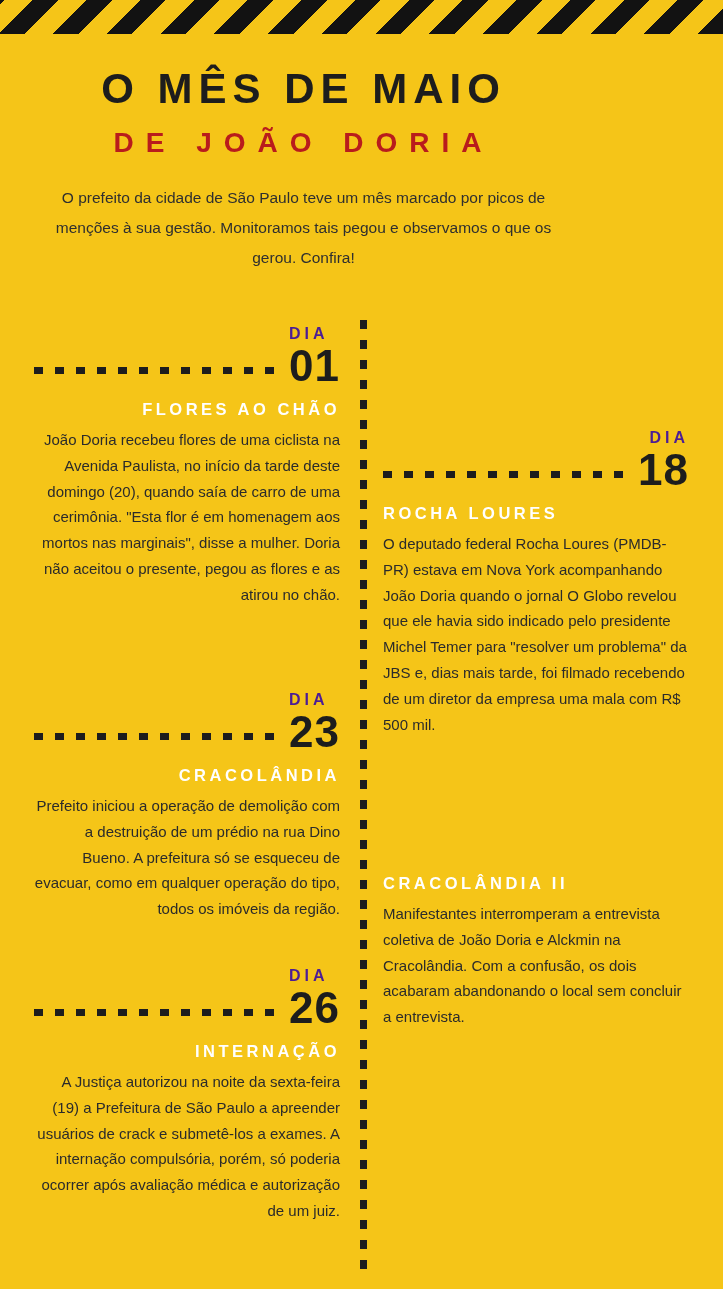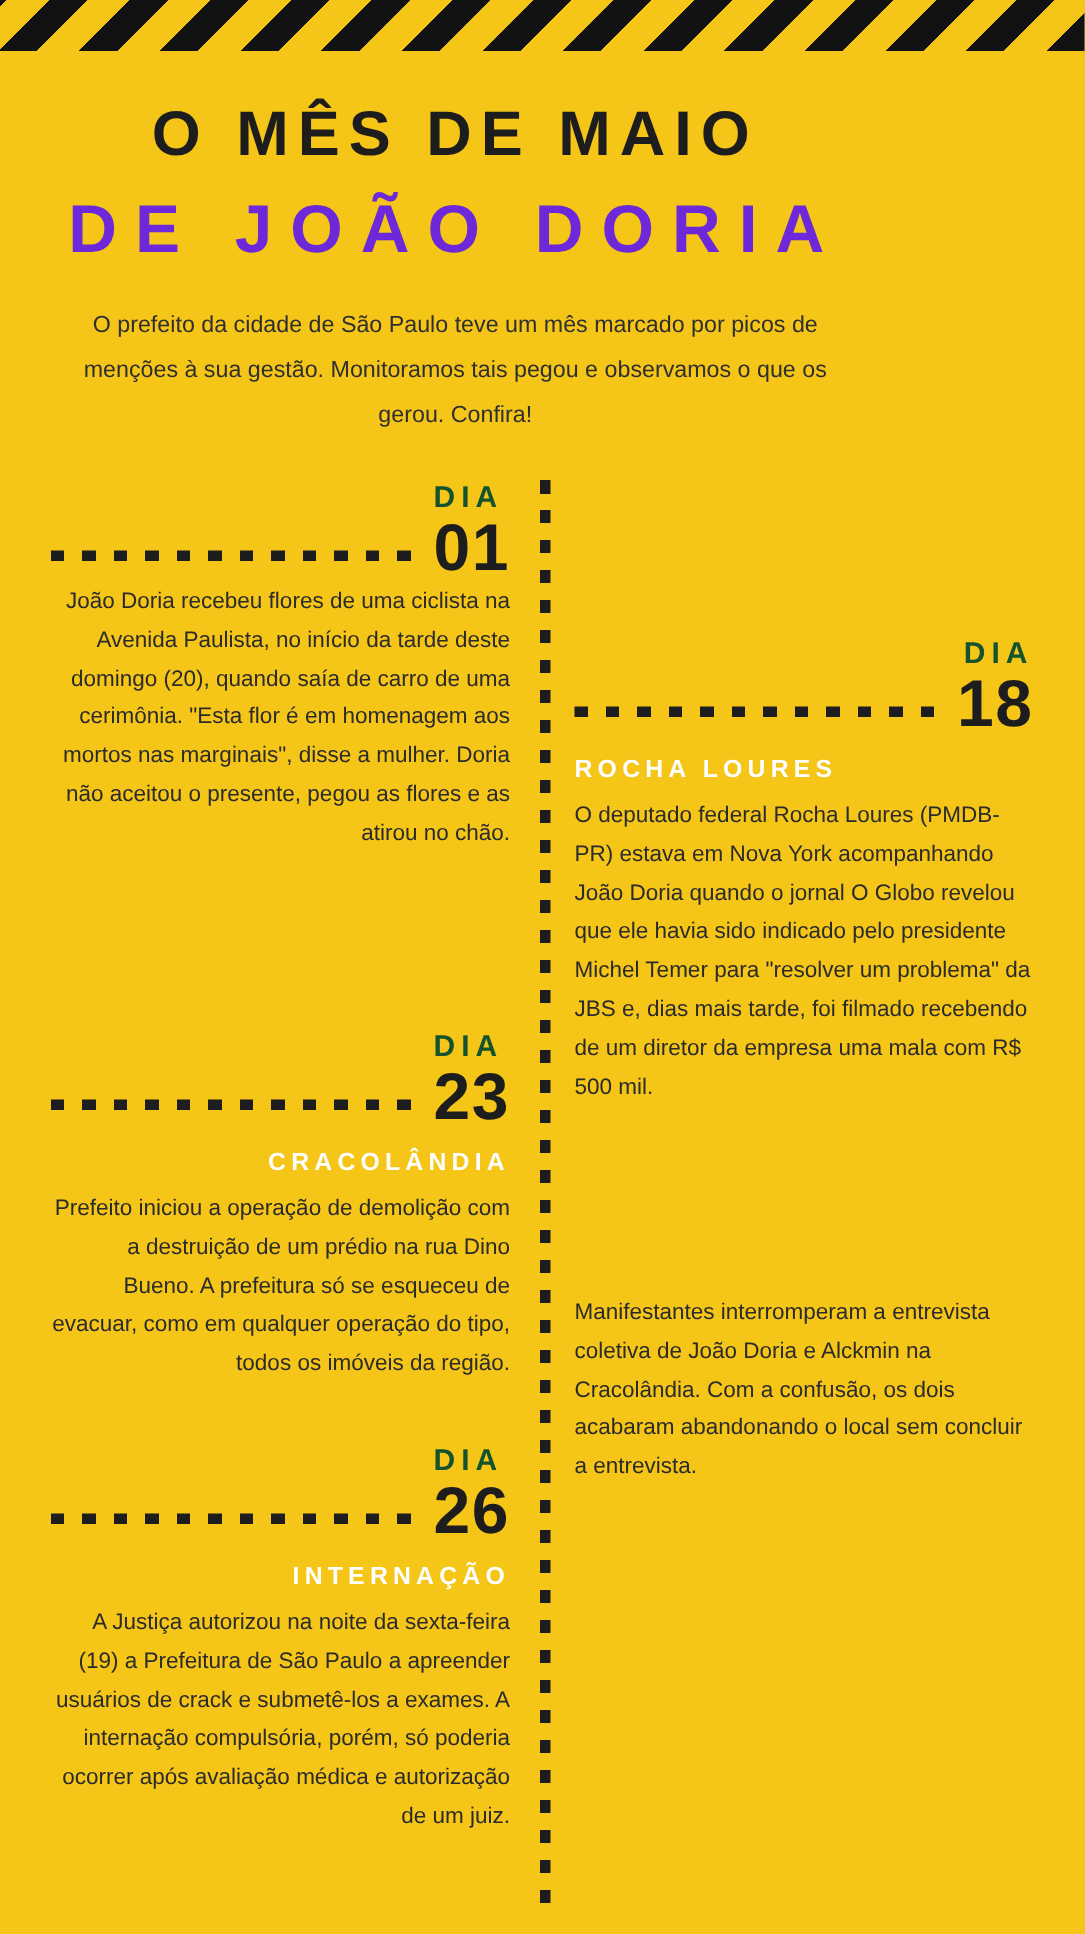--- a/index.html
+++ b/index.html
@@ -40,24 +40,24 @@
   .title-1 {
     margin: 32px 0 0 0;
     font-size: 42px;
     font-weight: bold;
     letter-spacing: 6px;
     color: #1d1d1d;
     line-height: 1.1;
   }
   .title-2 {
     margin: 16px 0 0 0;
-    font-size: 45px;
+    font-size: 28px;
     font-weight: bold;
     letter-spacing: 12px;
-    color: #6d28d9;
+    color: #b91c1c;
     line-height: 1.1;
   }
   .subtitle {
     margin: 24px auto 0 auto;
     width: 520px;
     font-size: 15.5px;
     line-height: 1.95;
     color: #2f2f2f;
   }
 
@@ -90,24 +90,24 @@
     height: 62px;
   }
   .entry.left .day-row  { flex-direction: row-reverse; justify-content: flex-start; }
   .entry.right .day-row { flex-direction: row; justify-content: flex-start; }
 
   .day-block {
     line-height: 1;
     white-space: nowrap;
   }
   .day-label {
-    font-size: 20px;
+    font-size: 16px;
     font-weight: bold;
     letter-spacing: 4px;
-    color: #14532d;
+    color: #4c1d95;
     display: block;
     margin-bottom: 2px;
   }
   .entry.left .day-label  { text-align: left; }
   .entry.right .day-label { text-align: right; }
   .day-number {
     font-size: 44px;
     font-weight: bold;
     color: #1d1d1d;
     display: block;
@@ -159,20 +159,21 @@
 <div class="spine"></div>
 
 <div class="entry left" id="entry-01">
   <div class="day-row">
     <div class="day-block">
       <span class="day-label">DIA</span>
       <span class="day-number">01</span>
     </div>
     <div class="dots"></div>
   </div>
+  <div class="entry-title">FLORES AO CHÃO</div>
   <p class="entry-body">João Doria recebeu flores de uma ciclista na Avenida Paulista, no início da tarde deste domingo (20), quando saía de carro de uma cerimônia. "Esta flor é em homenagem aos mortos nas marginais", disse a mulher. Doria não aceitou o presente, pegou as flores e as atirou no chão.</p>
 </div>
 
 <div class="entry left" id="entry-23">
   <div class="day-row">
     <div class="day-block">
       <span class="day-label">DIA</span>
       <span class="day-number">23</span>
     </div>
     <div class="dots"></div>
@@ -199,14 +200,15 @@
     <div class="day-block">
       <span class="day-label">DIA</span>
       <span class="day-number">18</span>
     </div>
   </div>
   <div class="entry-title">ROCHA LOURES</div>
   <p class="entry-body">O deputado federal Rocha Loures (PMDB-PR) estava em Nova York acompanhando João Doria quando o jornal O Globo revelou que ele havia sido indicado pelo presidente Michel Temer para "resolver um problema" da JBS e, dias mais tarde, foi filmado recebendo de um diretor da empresa uma mala com R$ 500 mil.</p>
 </div>
 
 <div class="entry right" id="entry-24">
+  <div class="entry-title">CRACOLÂNDIA II</div>
   <p class="entry-body">Manifestantes interromperam a entrevista coletiva de João Doria e Alckmin na Cracolândia. Com a confusão, os dois acabaram abandonando o local sem concluir a entrevista.</p>
 </div>
 
 </body></html>

